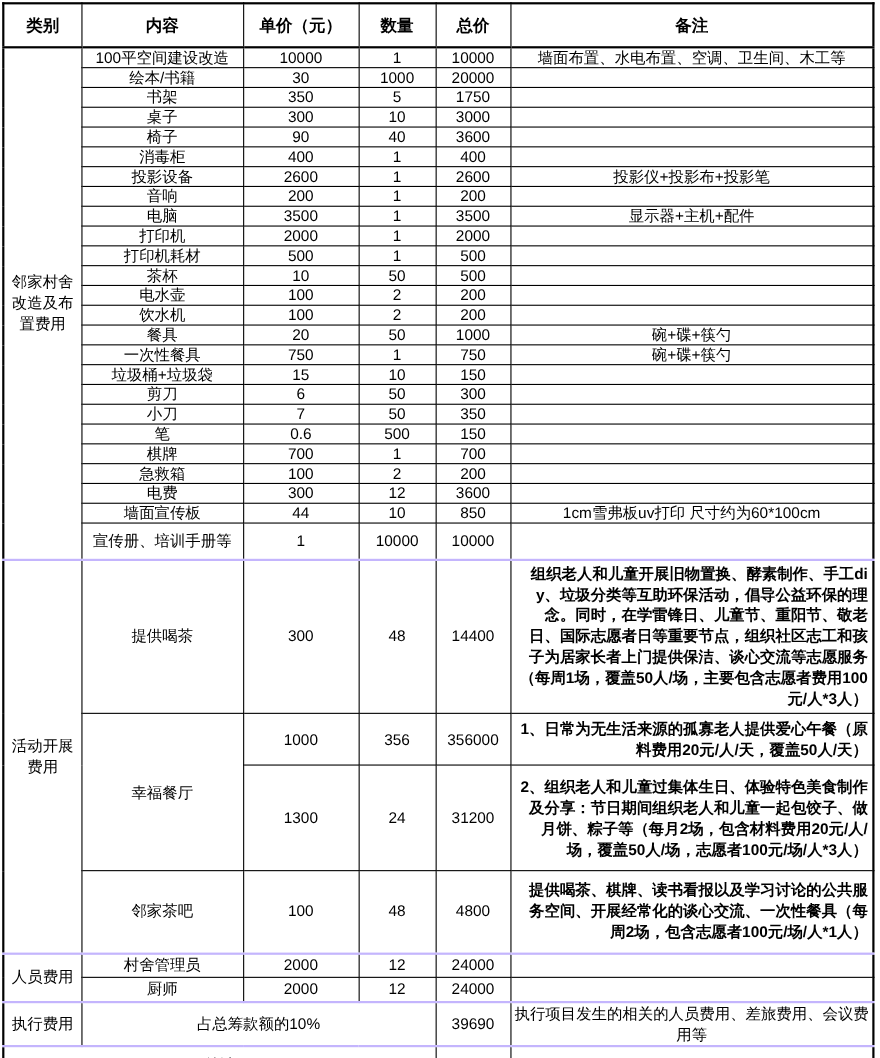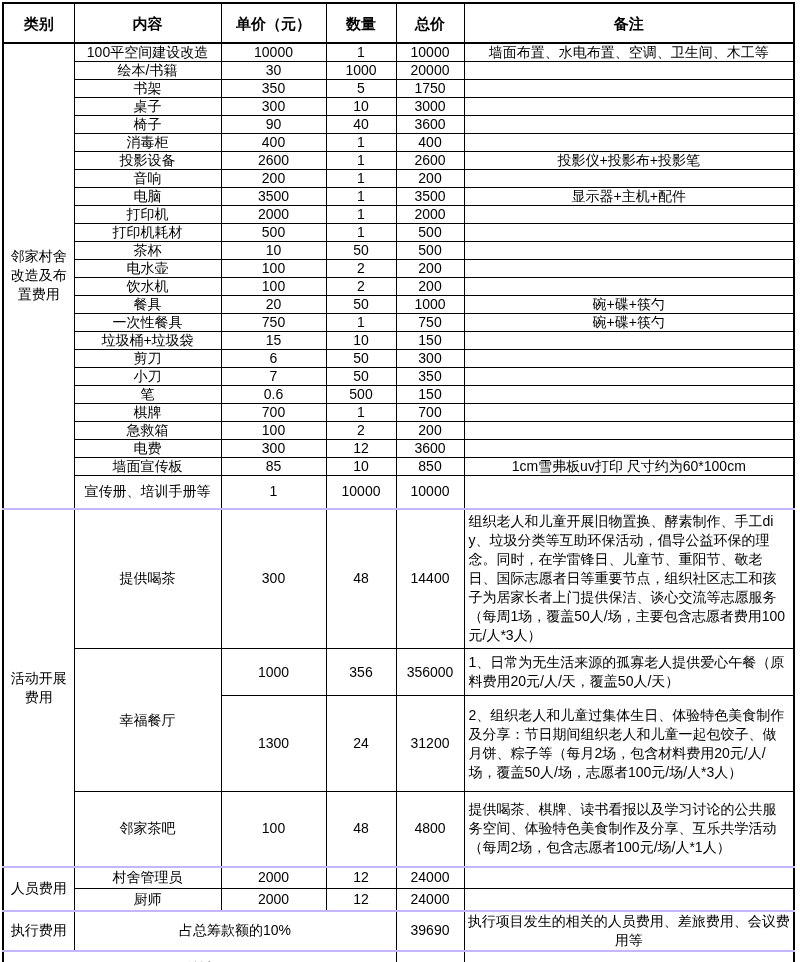--- a/index.html
+++ b/index.html
@@ -29,24 +29,25 @@
     word-break: break-all;
   }
   thead th {
     font-weight: bold;
     font-size: 15px;
     border-bottom: 2px solid #000000;
   }
   tr.sec-start td { border-top: 2px solid #c4b5fd; }
   td.cat { line-height: 19px; }
   td.note-long {
-    text-align: left;
+    text-align: right;
     line-height: 19px;
     padding: 2px 4px;
     vertical-align: middle;
+    font-weight: bold;
   }
   td.note-center { line-height: 19px; }
   tr.hhead { height: 40px; }
   tr.h18  { height: 18px; }
   tr.h33  { height: 33px; margin-top: 12px; }
   tr.h140 { height: 140px; }
   tr.h47  { height: 47px; }
   tr.h96  { height: 96px; }
   tr.h75  { height: 75px; }
   tr.h22  { height: 22px; }
@@ -234,21 +235,21 @@
     </tr>
     <tr class="h18">
       <td>电费</td>
       <td>300</td>
       <td>12</td>
       <td>3600</td>
       <td></td>
     </tr>
     <tr class="h18">
       <td>墙面宣传板</td>
-      <td>85</td>
+      <td>44</td>
       <td>10</td>
       <td>850</td>
       <td>1cm雪弗板uv打印  尺寸约为60*100cm</td>
     </tr>
     <tr class="h33">
       <td>宣传册、培训手册等</td>
       <td>1</td>
       <td>10000</td>
       <td>10000</td>
       <td></td>
@@ -273,21 +274,21 @@
       <td>1300</td>
       <td>24</td>
       <td>31200</td>
       <td class="note-long">2、组织老人和儿童过集体生日、体验特色美食制作及分享：节日期间组织老人和儿童一起包饺子、做月饼、粽子等（每月2场，包含材料费用20元/人/场，覆盖50人/场，志愿者100元/场/人*3人）</td>
     </tr>
     <tr class="h75">
       <td>邻家茶吧</td>
       <td>100</td>
       <td>48</td>
       <td>4800</td>
-      <td class="note-long">提供喝茶、棋牌、读书看报以及学习讨论的公共服务空间、体验特色美食制作及分享、互乐共学活动（每周2场，包含志愿者100元/场/人*1人）</td>
+      <td class="note-long">提供喝茶、棋牌、读书看报以及学习讨论的公共服务空间、开展经常化的谈心交流、一次性餐具（每周2场，包含志愿者100元/场/人*1人）</td>
     </tr>
 
     <tr class="h22 sec-start">
       <td class="cat" rowspan="2">人员费用</td>
       <td>村舍管理员</td>
       <td>2000</td>
       <td>12</td>
       <td>24000</td>
       <td></td>
     </tr>

